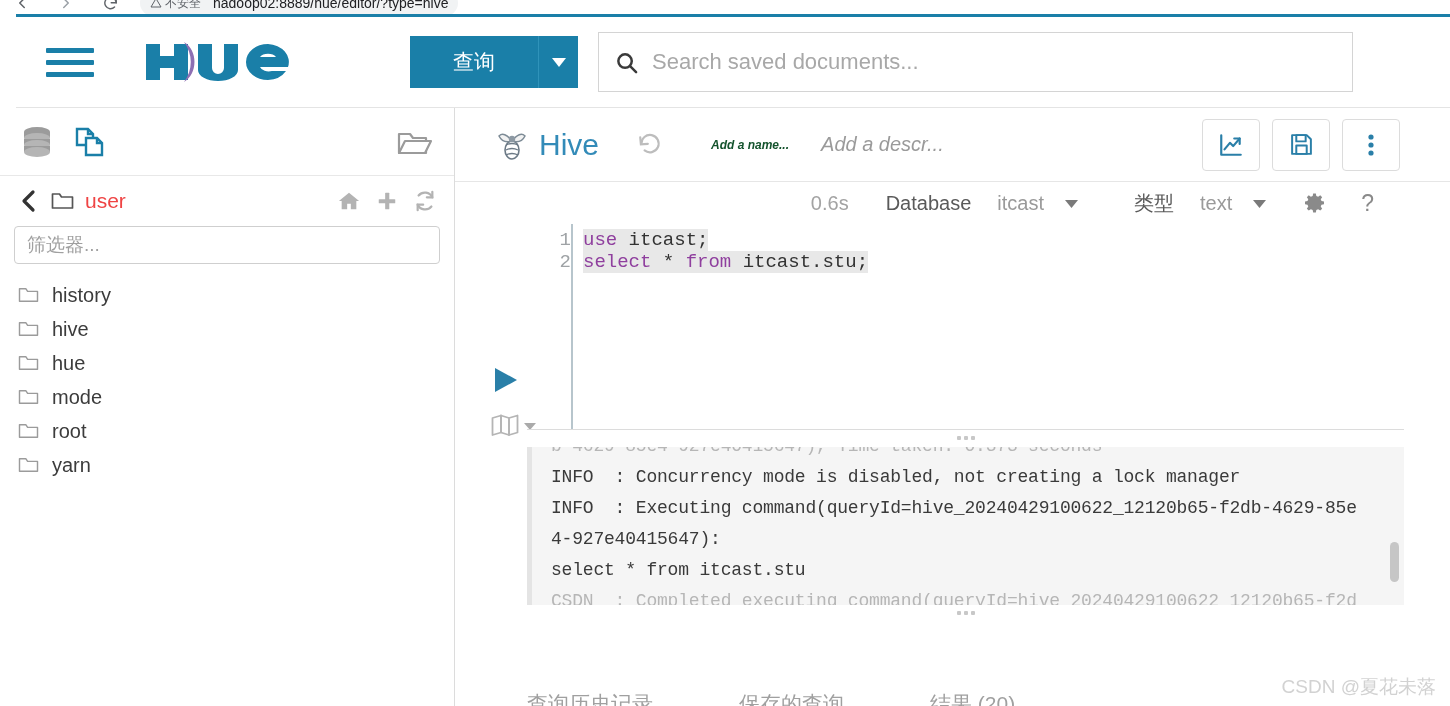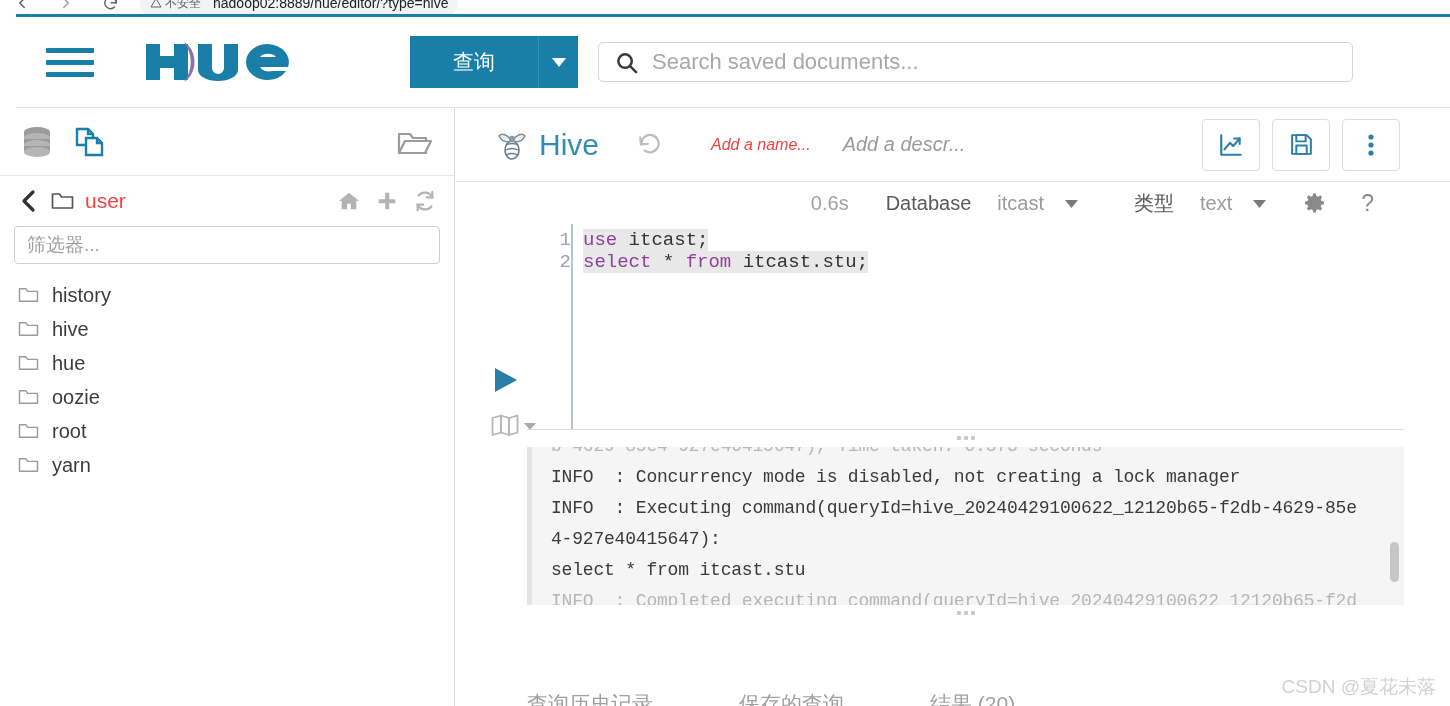--- a/index.html
+++ b/index.html
@@ -74,21 +74,21 @@
     cursor: pointer; display: flex; align-items: center; justify-content: center;
   }
   .query-caret {
     background: #1a7fa8; width: 40px;
     border-left: 1px solid #2f93ba;
     display: flex; align-items: center; justify-content: center;
     cursor: pointer;
   }
   .search-wrap {
     margin-left: 20px; flex: 1; max-width: 755px;
-    height: 40px; border: 1px solid #d4d4d4; border-radius: 5px;
+    height: 60px; border: 1px solid #d4d4d4; border-radius: 0;
     display: flex; align-items: center; padding: 0 16px;
     background: #fff;
   }
   .search-icon { color: #4a4a4a; display: flex; align-items: center; }
   .search-input {
     border: none; outline: none; flex: 1;
     font-size: 22px; margin-left: 14px;
     color: #333; font-family: "Liberation Sans", sans-serif;
     background: transparent;
   }
@@ -145,22 +145,22 @@
     background: #fff; position: relative;
   }
   .editor-header {
     height: 74px; display: flex; align-items: center;
     padding: 0 50px 0 40px; border-bottom: 1px solid #e6e6e6;
   }
   .hive-logo { display: flex; align-items: center; }
   .hive-name { margin-left: 10px; font-size: 30px; color: #338bb8; font-weight: 400; }
   .hdr-history { margin-left: 38px; color: #b9b9b9; display: flex; align-items: center; cursor: pointer; }
   .hdr-name {
-    margin-left: 48px; font-size: 16px; font-weight: normal;
-    font-style: italic; color: #ef4444; cursor: pointer;
+    margin-left: 48px; font-size: 12px; font-weight: bold;
+    font-style: italic; color: #14532d; cursor: pointer;
   }
   .hdr-desc {
     margin-left: 32px; font-size: 20px; font-style: italic;
     color: #9a9a9a; cursor: pointer;
   }
   .hdr-btns { margin-left: auto; display: flex; align-items: center; gap: 12px; }
   .hdr-btn {
     width: 58px; height: 52px;
     border: 1px solid #dcdcdc; border-radius: 4px;
     background: #fff; display: flex; align-items: center; justify-content: center;
@@ -435,21 +435,21 @@
             </svg>
           </span>
         <span class="f-label">hue</span>
       </div>
       <div class="folder-row">
         <span class="f-ico">
             <svg width="21" height="18" viewBox="0 0 23 20" fill="none" stroke="#9b9b9b" stroke-width="1.6" stroke-linejoin="round">
               <path d="M1.5 17 V3 h7 l2 3 h11 v11 z"></path>
             </svg>
           </span>
-        <span class="f-label">oozie</span>
+        <span class="f-label">mode</span>
       </div>
       <div class="folder-row">
         <span class="f-ico">
             <svg width="21" height="18" viewBox="0 0 23 20" fill="none" stroke="#9b9b9b" stroke-width="1.6" stroke-linejoin="round">
               <path d="M1.5 17 V3 h7 l2 3 h11 v11 z"></path>
             </svg>
           </span>
         <span class="f-label">root</span>
       </div>
       <div class="folder-row">
@@ -584,21 +584,21 @@
     </div>
 
     <div class="log-box">
       <div class="log-leftbar"></div>
       <div class="log-inner">
         <div class="log-line faded">b-4629-85e4-927e40415647), Time taken: 0.373 seconds</div>
         <div class="log-line">INFO  : Concurrency mode is disabled, not creating a lock manager</div>
         <div class="log-line">INFO  : Executing command(queryId=hive_20240429100622_12120b65-f2db-4629-85e</div>
         <div class="log-line">4-927e40415647):</div>
         <div class="log-line">select * from itcast.stu</div>
-        <div class="log-line faded">INFO  : Completed executing command(queryId=hive_20240429100622_12120b65-f2d</div>
+        <div class="log-line faded">CSDN  : Completed executing command(queryId=hive_20240429100622_12120b65-f2d</div>
       </div>
       <div class="log-scroll"></div>
     </div>
 
     <div class="log-grip-bottom">
       <span class="grip">
           <i></i>
           <i></i>
           <i></i>
         </span>

